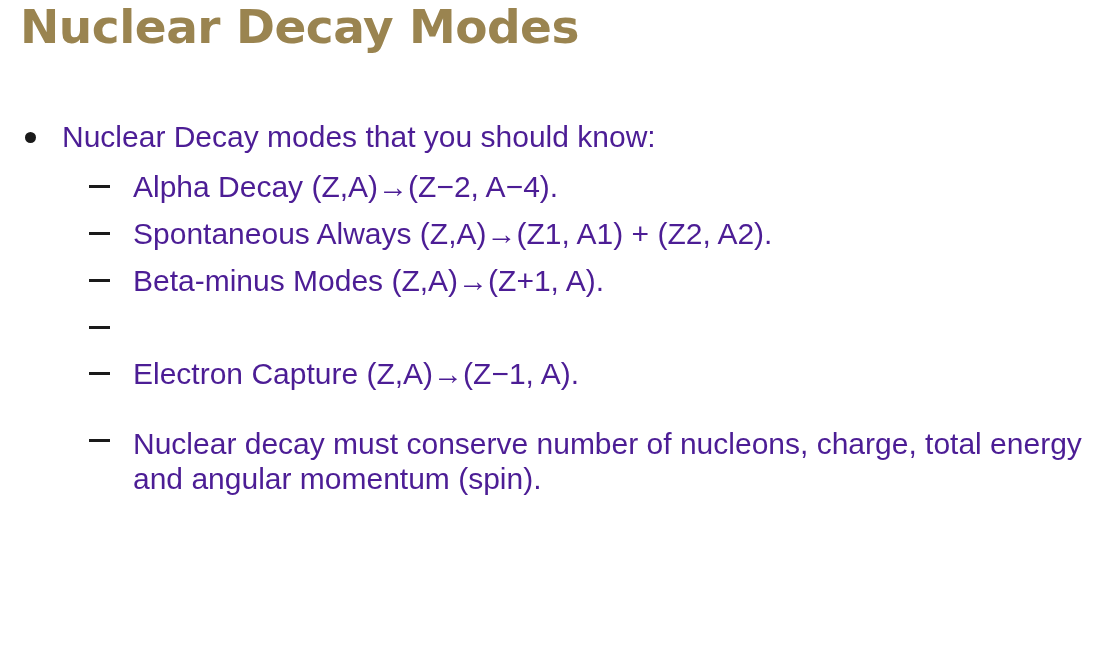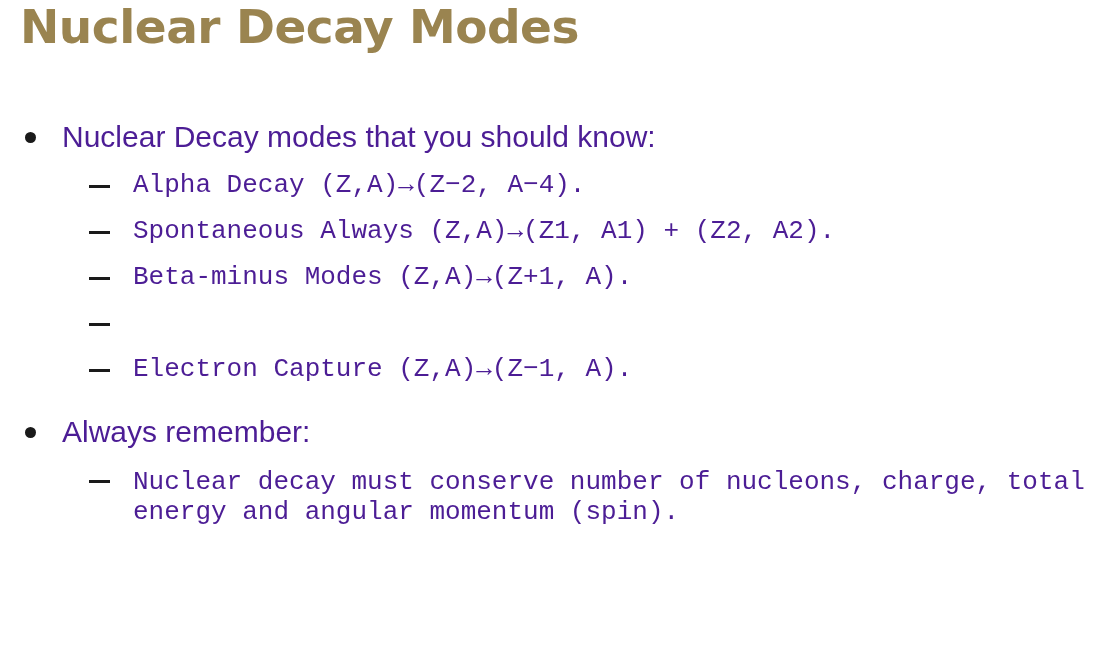--- a/index.html
+++ b/index.html
@@ -73,24 +73,23 @@
     height: 11px;
     border-radius: 50%;
     background: #1a1a1a;
   }
   .lvl1 .txt {
     padding-top: 2px;
   }
 
   
   .lvl2 {
-    font-size: 26px;
+    font-size: 30px;
     line-height: 1.0;
     margin-bottom: 16px;
-    font-family: Liberation Mono, monospace;
   }
   .lvl2 .marker {
     width: 133px;
     flex: 0 0 133px;
     display: flex;
     align-items: center;
     justify-content: flex-start;
     padding-left: 89px;
     box-sizing: border-box;
     height: 30px;
@@ -159,26 +158,20 @@
 
     <div class="bullet-row lvl2">
       <span class="marker">
         <span class="dash"></span>
       </span>
       <span class="txt">Electron Capture (Z,A)→(Z−1, A).</span>
     </div>
 
     <div class="spacer-md"></div>
 
-    <div class="bullet-row lvl1">
-      <span class="marker">
-        <span class="dot"></span>
-      </span>
-      <span class="txt">Always remember:</span>
-    </div>
 
     <div class="spacer-sm"></div>
 
     <div class="bullet-row lvl2 wrap">
       <span class="marker">
         <span class="dash"></span>
       </span>
       <span class="txt">Nuclear decay must conserve number of nucleons, charge, total energy and angular momentum (spin).</span>
     </div>
 

